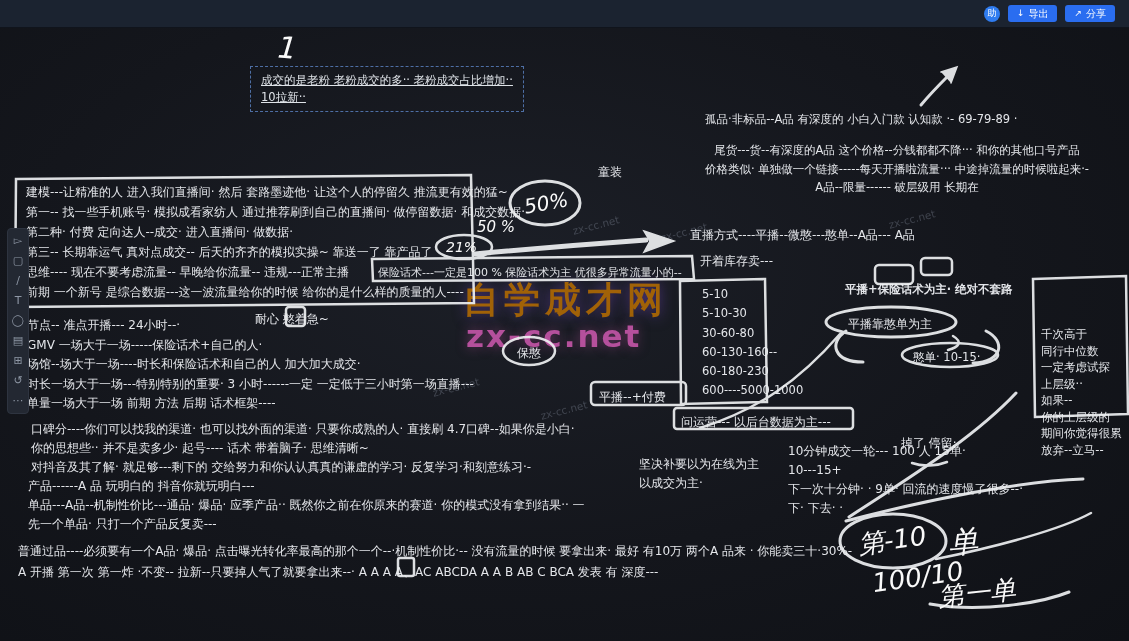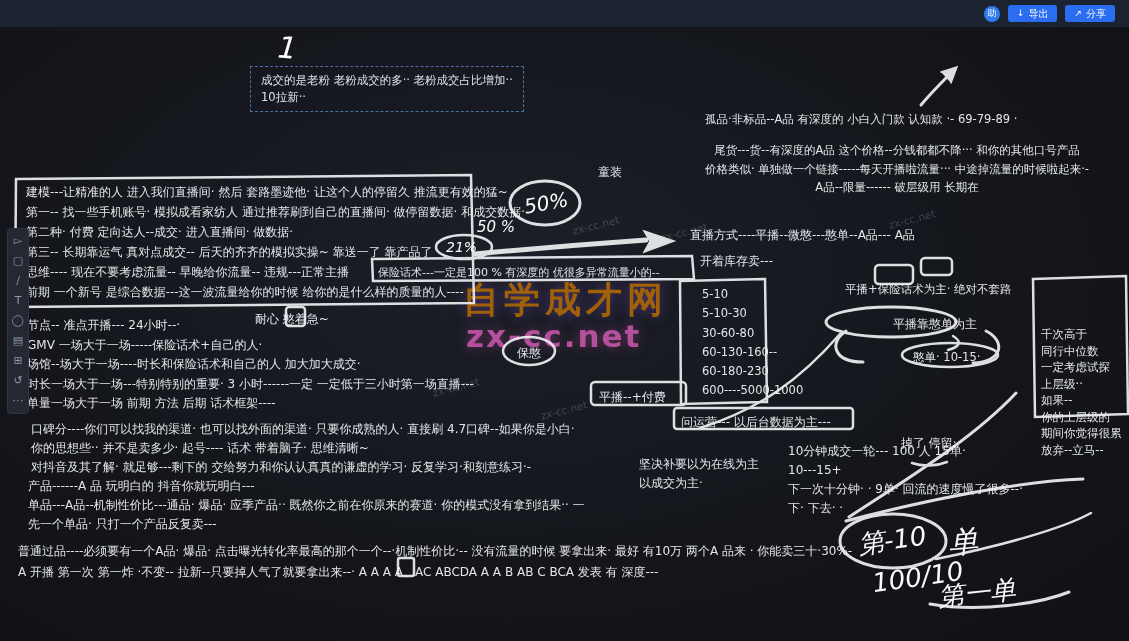--- a/index.html
+++ b/index.html
@@ -81,31 +81,31 @@
     <div class="tool">▢</div>
     <div class="tool">∕</div>
     <div class="tool">T</div>
     <div class="tool">◯</div>
     <div class="tool">▤</div>
     <div class="tool">⊞</div>
     <div class="tool">↺</div>
     <div class="tool">⋯</div>
   </div>
 
-<div class="note sticky-dashed" style="left:250px; top:66px;">成交的是老粉 老粉成交的多··  老粉成交占比增加··<br>10拉新··</div>
+<div class="note sticky-dashed" style="left:250px; top:66px;text-decoration:underline;">成交的是老粉 老粉成交的多··  老粉成交占比增加··<br>10拉新··</div>
 
 <div class="note f115" style="left:705px; top:110px;">孤品·非标品--A品  有深度的  小白入门款 认知款 ·- 69-79-89 ·</div>
 
 <div class="note f115" style="left:705px; top:141px; line-height:18.5px;text-align:center;">尾货---货--有深度的A品  这个价格--分钱都都不降···  和你的其他口号产品<br>价格类似· 单独做一个链接-----每天开播啦流量···  中途掉流量的时候啦起来·-<br>A品--限量------  破层级用 长期在</div>
 
 <div class="note" style="left:598px; top:163px;">童装</div>
 
 <div class="note" style="left:26px; top:182px; line-height:20px;">建模---让精准的人 进入我们直播间· 然后  套路墨迹他·  让这个人的停留久 推流更有效的猛~<br>第一--  找一些手机账号· 模拟成看家纺人 通过推荐刷到自己的直播间·  做停留数据· 和成交数据·<br>第二种·  付费  定向达人--成交· 进入直播间·  做数据·<br>第三--   长期靠运气 真对点成交--  后天的齐齐的模拟实操~ 靠送一了  靠产品了<br>思维---- 现在不要考虑流量--  早晚给你流量-- 违规---正常主播<br>前期 一个新号 是综合数据---这一波流量给你的时候   给你的是什么样的质量的人----</div>
 
-<div class="note f11" style="left:378px; top:263px;">保险话术---一定是100 % 有深度的 优很多异常流量小的--</div>
+<div class="note f11" style="left:378px; top:263px;">保险话术---一定是100 % 保险话术为主 优很多异常流量小的--</div>
 
 <div class="note" style="left:255px; top:310px;">耐心 憨着急~</div>
 
 <div class="note" style="left:517px; top:344px;">保憨</div>
 
 <div class="note" style="left:27px; top:316px; line-height:19.5px;">节点--  准点开播--- 24小时--·<br>GMV 一场大于一场-----保险话术+自己的人·<br>场馆--场大于一场----时长和保险话术和自己的人 加大加大成交·<br>时长一场大于一场---特别特别的重要·   3 小时------一定  一定低于三小时第一场直播---<br>单量一场大于一场  前期 方法 后期 话术框架----</div>
 
 <div class="note" style="left:31px; top:420px;">口碑分----你们可以找我的渠道· 也可以找外面的渠道· 只要你成熟的人· 直接刷 4.7口碑--如果你是小白·<br>你的思想些··  并不是卖多少· 起号----  话术 带着脑子· 思维清晰~<br>对抖音及其了解· 就足够---剩下的 交给努力和你认认真真的谦虚的学习· 反复学习·和刻意练习·-</div>
 
 <div class="note" style="left:28px; top:477px; line-height:19px;">产品------A 品  玩明白的      抖音你就玩明白---<br>单品---A品--机制性价比---通品· 爆品·   应季产品·· 既然你之前在你原来的赛道· 你的模式没有拿到结果·· 一<br>先一个单品·      只打一个产品反复卖---</div>
@@ -121,23 +121,23 @@
 <div class="note" style="left:599px; top:388px;">平播--+付费</div>
 
 <div class="note" style="left:681px; top:413px;">问运营--- 以后台数据为主---</div>
 
 <div class="note" style="left:639px; top:455px;">坚决补要以为在线为主<br>以成交为主·</div>
 
 <div class="note" style="left:901px; top:434px;">掉了  停留·</div>
 
 <div class="note" style="left:788px; top:442px;">10分钟成交一轮---  100 人   15单·<br>10---15+<br>下一次十分钟· · 9单· 回流的速度慢了很多--·<br>下·  下去· ·</div>
 
-<div class="note f115" style="left:845px; top:280px;">平播+保险话术为主·   绝对不套路</div>
+<div class="note f115" style="left:845px; top:280px;font-weight:bold;">平播+保险话术为主·   绝对不套路</div>
 
-<div class="note" style="left:848px; top:315px;margin-left:45px;">平播靠憨单为主</div>
+<div class="note" style="left:848px; top:315px;">平播靠憨单为主</div>
 
 <div class="note f115" style="left:913px; top:348px;">憨单· 10-15·</div>
 
 <div class="note f115" style="left:1041px; top:282px; line-height:16.5px;margin-top:44px;">千次高于<br>同行中位数<br>一定考虑试探<br>上层级··<br>如果--<br>你的上层级的<br>期间你觉得很累<br>放弃--立马--</div>
 
 <div class="hw" style="left:278px; top:30px; font-size:30px; transform:rotate(5deg);">1</div>
 <div class="hw" style="left:524px; top:191px; font-size:20px; transform:rotate(-10deg);">50%</div>
 <div class="hw" style="left:440px; top:218px; font-size:15px;margin-left:37px;">50 %</div>
 <div class="hw" style="left:446px; top:239px; font-size:14px;">21%</div>
 <div class="hw" style="left:858px; top:523px; font-size:26px; transform:rotate(-8deg);">第-10</div>

